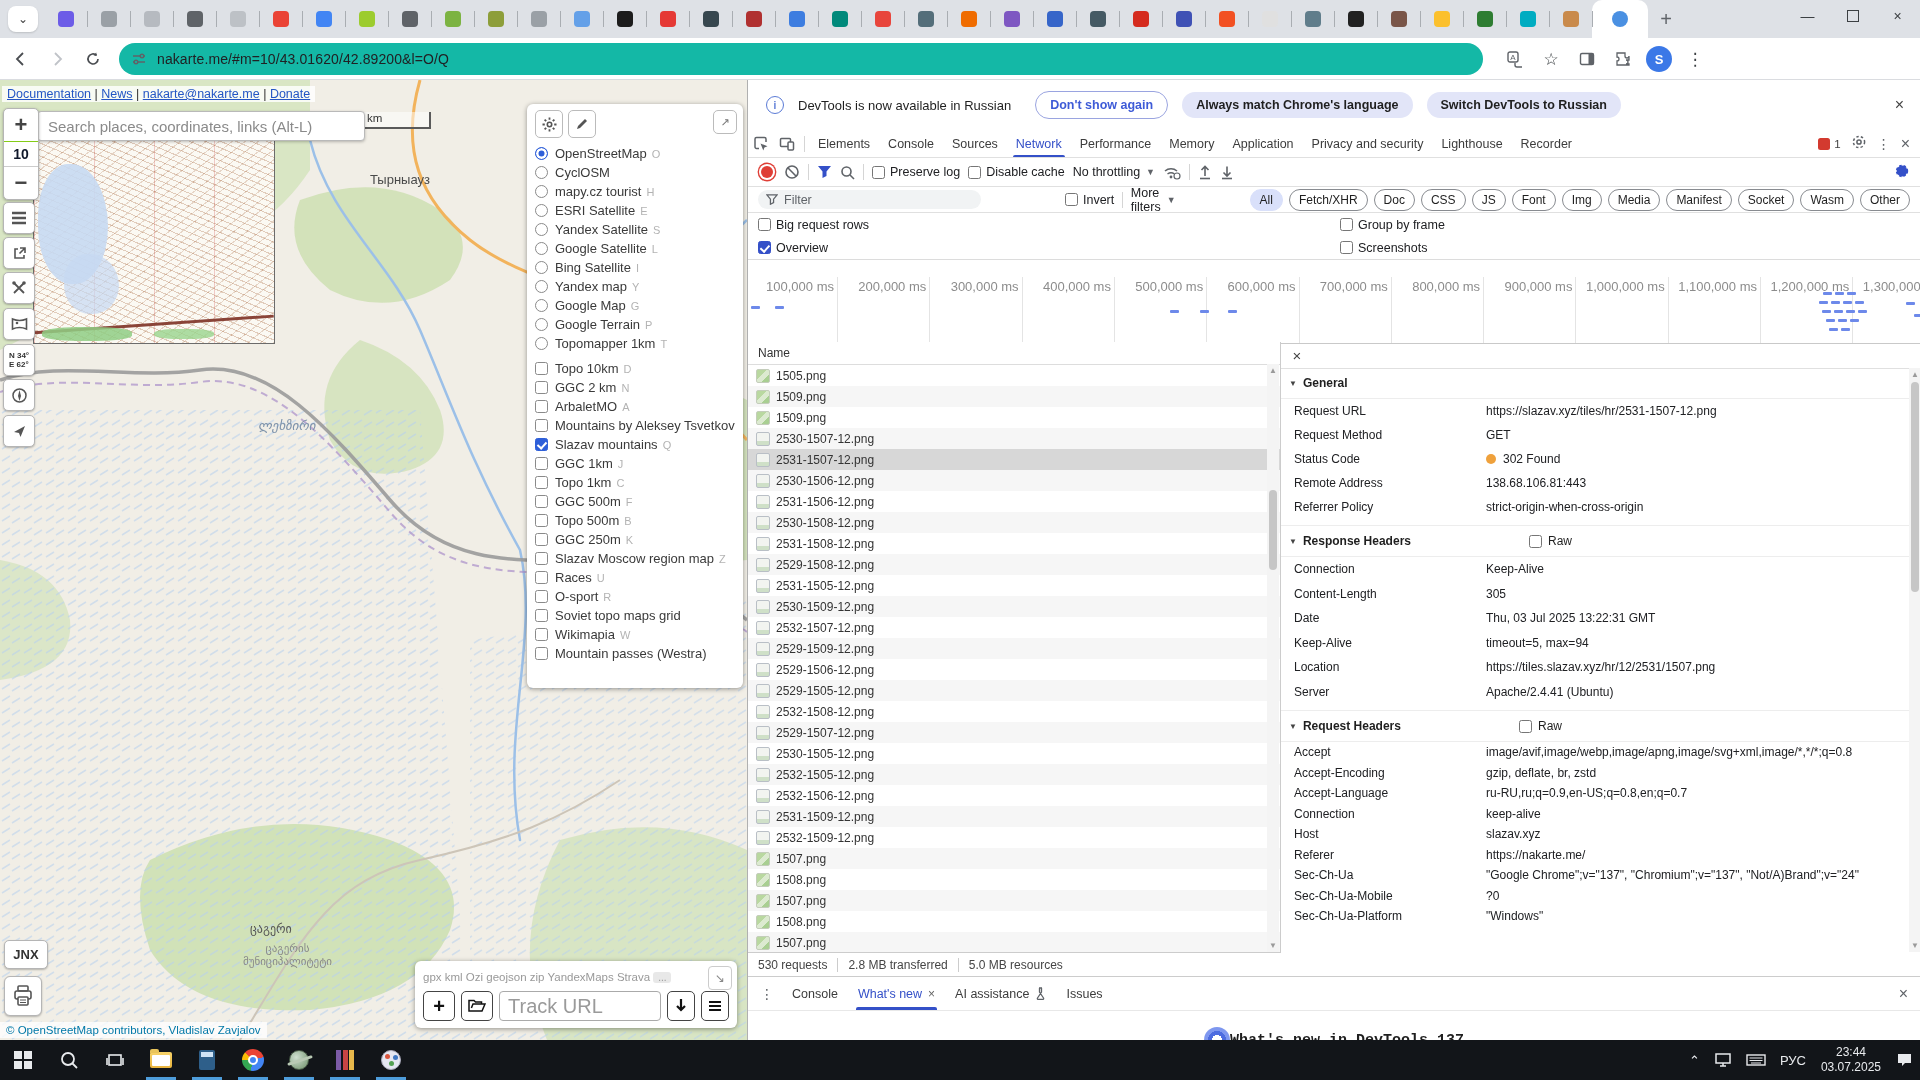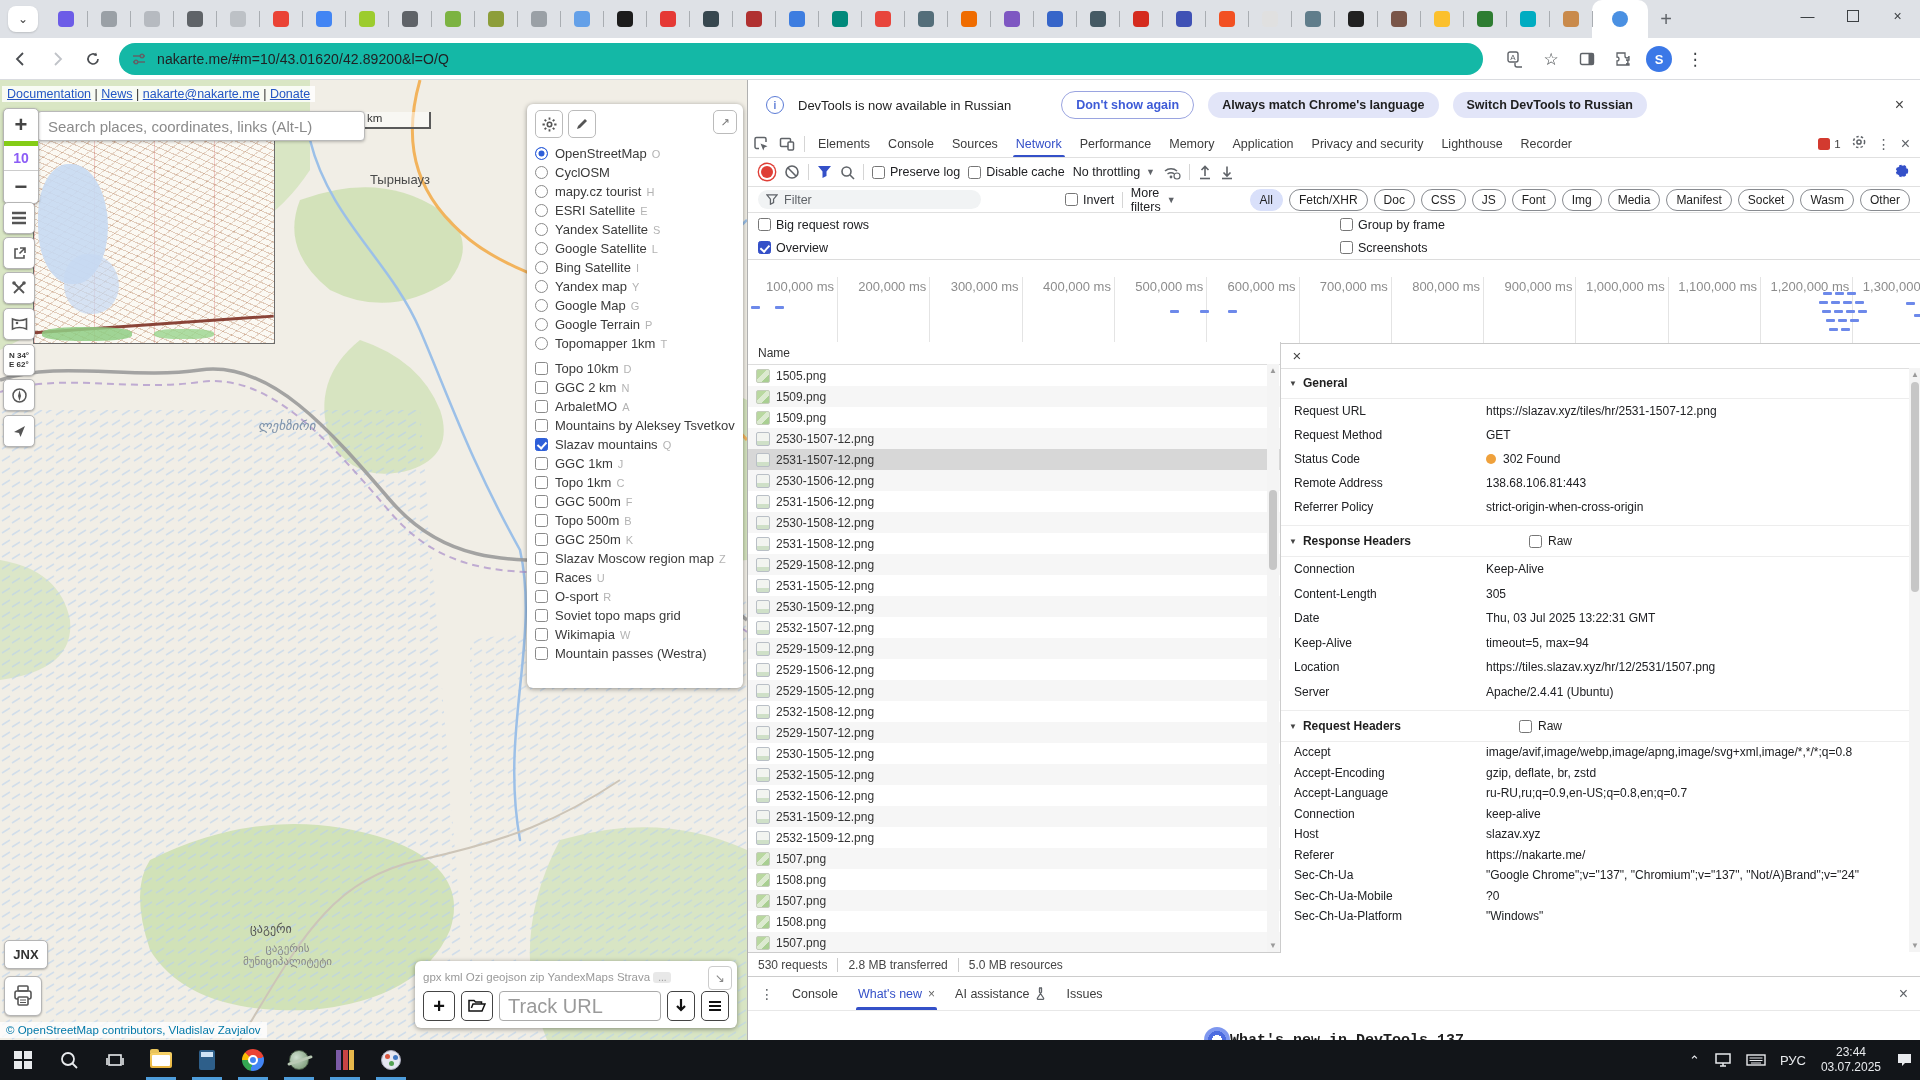--- a/index.html
+++ b/index.html
@@ -26,21 +26,21 @@
   
   #page{position:absolute;left:0;top:80px;width:1920px;height:960px;}
   
   #map{position:absolute;left:0;top:0;width:747px;height:960px;background:#f1eee6;overflow:hidden;}
   #toplinks{position:absolute;left:2px;top:6px;background:rgba(255,255,255,.82);padding:1px 5px;font-size:12.5px;color:#333;white-space:nowrap;z-index:30;}
   #toplinks a{color:#2456c4;text-decoration:underline;}
   #searchbox{position:absolute;left:37px;top:31px;width:306px;height:28px;background:#fff;border:1px solid #b9b9b9;border-radius:4px;box-shadow:0 1px 3px rgba(0,0,0,.25);font-size:15px;color:#8a8a8a;display:flex;align-items:center;padding:0 10px;z-index:31;}
   #scalebar{position:absolute;left:345px;top:32px;width:86px;height:17px;border:2px solid #5a5a5a;border-top:none;background:rgba(255,255,255,.5);font-size:11.5px;color:#333;padding:0 4px;z-index:29;box-sizing:border-box;}
   .mapstack{position:absolute;left:3px;width:34px;background:#fff;border:1px solid #b5b5b5;border-radius:5px;box-shadow:0 1px 3px rgba(0,0,0,.3);overflow:hidden;z-index:31;}
   .mapstack .zbtn{height:32px;display:flex;align-items:center;justify-content:center;font-size:22px;font-weight:bold;color:#444;}
-  .mapstack .zlvl{height:24px;display:flex;align-items:center;justify-content:center;font-size:14px;font-weight:bold;color:#8b5cf6;border-top:5px solid #84cc16;border-bottom:1px solid #ccc;}
+  .mapstack .zlvl{height:24px;display:flex;align-items:center;justify-content:center;font-size:14px;font-weight:bold;color:#0f172a;border-top:1px solid #84cc16;border-bottom:1px solid #ccc;}
   .mapbtn{position:absolute;left:3px;width:32px;height:32px;background:#fff;border:1px solid #b5b5b5;border-radius:5px;box-shadow:0 1px 2px rgba(0,0,0,.25);display:flex;align-items:center;justify-content:center;color:#555;z-index:31;box-sizing:border-box;}
   .mapbtn svg{display:block;}
   .coordtxt{font-size:8px;font-weight:bold;line-height:9px;color:#333;text-align:left;}
   
   #layers{position:absolute;left:527px;top:24px;width:216px;height:584px;background:#fff;border-radius:6px;box-shadow:0 1px 5px rgba(0,0,0,.4);z-index:32;padding:6px 0 0 8px;box-sizing:border-box;}
   #layers .lhead{display:flex;gap:5px;}
   .lctl{width:26px;height:26px;border:1px solid #bbb;border-radius:5px;display:flex;align-items:center;justify-content:center;color:#555;}
   .lexpand{position:absolute;right:6px;top:6px;width:22px;height:22px;border:1px solid #bbb;border-radius:5px;display:flex;align-items:center;justify-content:center;color:#777;font-size:11px;}
   .lrow{display:flex;align-items:center;height:19px;font-size:13px;color:#3a3a3a;white-space:nowrap;}
   .lrow .hk{color:#b3b3b3;font-size:11px;margin-left:5px;}
@@ -72,21 +72,21 @@
   #trackpanel .morechip{display:inline-block;background:#e8e8e8;border-radius:3px;color:#999;font-size:10px;padding:0 5px;margin-left:3px;}
   .tp-collapse{position:absolute;right:5px;top:5px;width:22px;height:22px;border:1px solid #ccc;border-radius:4px;color:#888;font-size:12px;display:flex;align-items:center;justify-content:center;}
   .tp-row{display:flex;align-items:center;gap:6px;margin-top:6px;}
   .tp-btn{width:32px;height:30px;border:1px solid #444;border-radius:5px;display:flex;align-items:center;justify-content:center;font-size:20px;font-weight:bold;color:#111;background:#fff;box-sizing:border-box;}
   .tp-btn.slim{width:28px;}
   #trackurl{flex:1;height:30px;border:1px solid #aaa;border-radius:4px;font-size:20px;color:#9a9a9a;display:flex;align-items:center;padding:0 8px;box-sizing:border-box;}
   
   #devtools{position:absolute;left:747px;top:0;width:1173px;height:960px;background:#fff;border-left:1px solid #b0b0b0;box-sizing:border-box;font-size:12px;color:#202124;}
   #dt-banner{position:absolute;left:0;top:0;width:100%;height:50px;display:flex;align-items:center;gap:14px;padding-left:18px;box-sizing:border-box;}
   .info-ic{width:16px;height:16px;border-radius:50%;border:1.5px solid #5b7bd6;color:#5b7bd6;font-size:10px;display:flex;align-items:center;justify-content:center;font-weight:bold;flex:none;}
-  #dt-banner .btxt{font-size:13px;color:#1f1f1f;margin-right:36px;}
+  #dt-banner .btxt{font-size:13px;color:#1f1f1f;margin-right:10px;}
   .pill{height:26px;border-radius:14px;display:flex;align-items:center;padding:0 14px;font-size:12.5px;font-weight:bold;}
   .pill.ghost{color:#3e5bd7;border:1px solid #9aa4e0;background:#fff;}
   .pill.tonal{color:#1f1f1f;background:#e2e5f8;}
   #dt-banner .bclose{margin-left:auto;margin-right:16px;color:#444;font-size:16px;}
   #dt-tabbar{position:absolute;left:0;top:50px;width:100%;height:28px;display:flex;align-items:center;border-bottom:1px solid #e0e0e0;box-sizing:border-box;}
   .dt-toolico{width:26px;height:24px;display:flex;align-items:center;justify-content:center;color:#5f6368;}
   .dt-tabsep{width:1px;height:16px;background:#d5d5d5;margin:0 4px;}
   .dtab{padding:0 9px;height:27px;display:flex;align-items:center;font-size:12.5px;color:#3c3c3c;position:relative;white-space:nowrap;}
   .dtab.active{color:#3450c8;}
   .dtab.active::after{content:"";position:absolute;left:6px;right:6px;bottom:0;height:2.5px;background:#3450c8;border-radius:2px 2px 0 0;}

